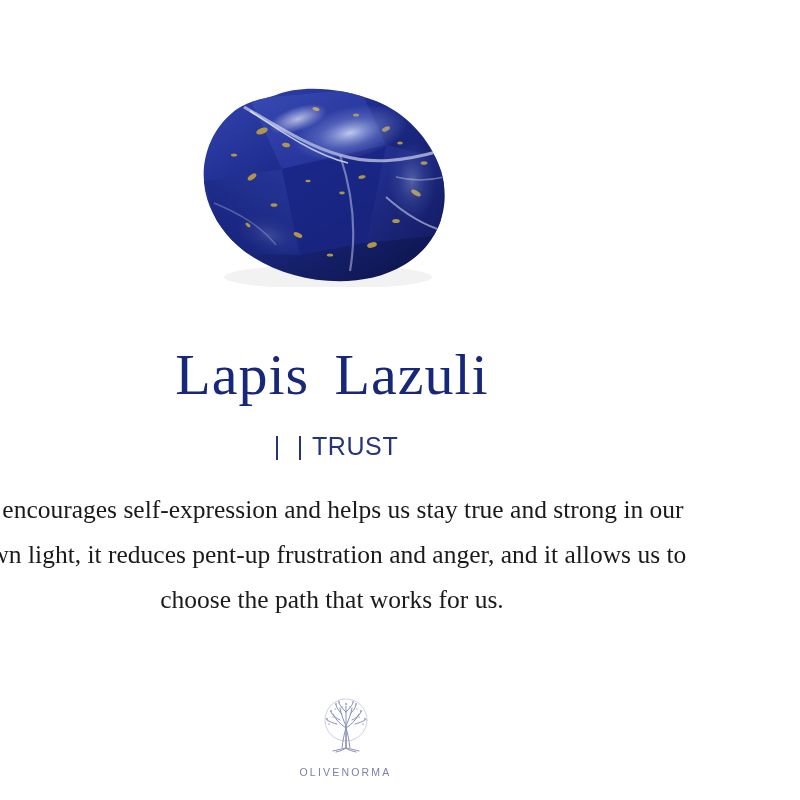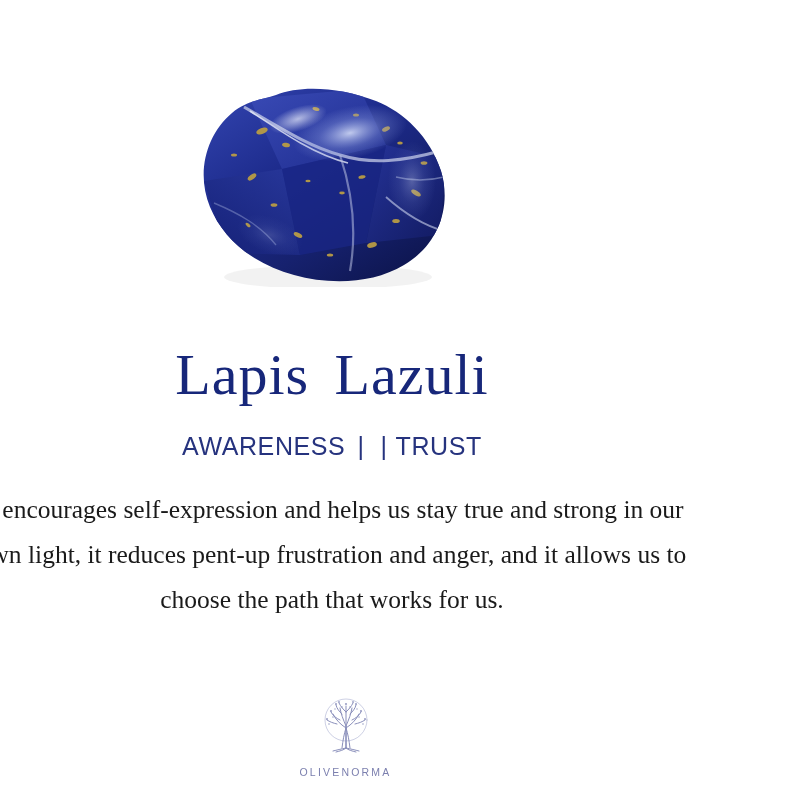--- a/index.html
+++ b/index.html
@@ -202,21 +202,20 @@
           <path d="M0,150 C40,200 200,216 268,170 L268,202 L0,202 Z" fill="#0b1248" opacity="0.35"></path>
           <path d="M0,0 L30,0 C10,40 2,80 10,120 L0,130 Z" fill="#0b1248" opacity="0.25"></path>
         </g>
       </svg>
     </div>
   </div>
 
   <div class="title">Lapis  Lazuli</div>
 
   <div class="keywords">
-    <span class="kw">AWARENESS</span>
     <span class="kw-sep">|</span>
     <span class="kw-sep tight">|</span>
     <span class="kw">TRUST</span>
   </div>
 
   <div class="desc">It encourages self-expression and helps us stay true and strong in our own light, it reduces pent-up frustration and anger, and it allows us to choose the path that works for us.</div>
 
   <div class="brand">
     <span>
       <svg width="74" height="74" viewBox="0 0 74 74" xmlns="http://www.w3.org/2000/svg" role="img">

